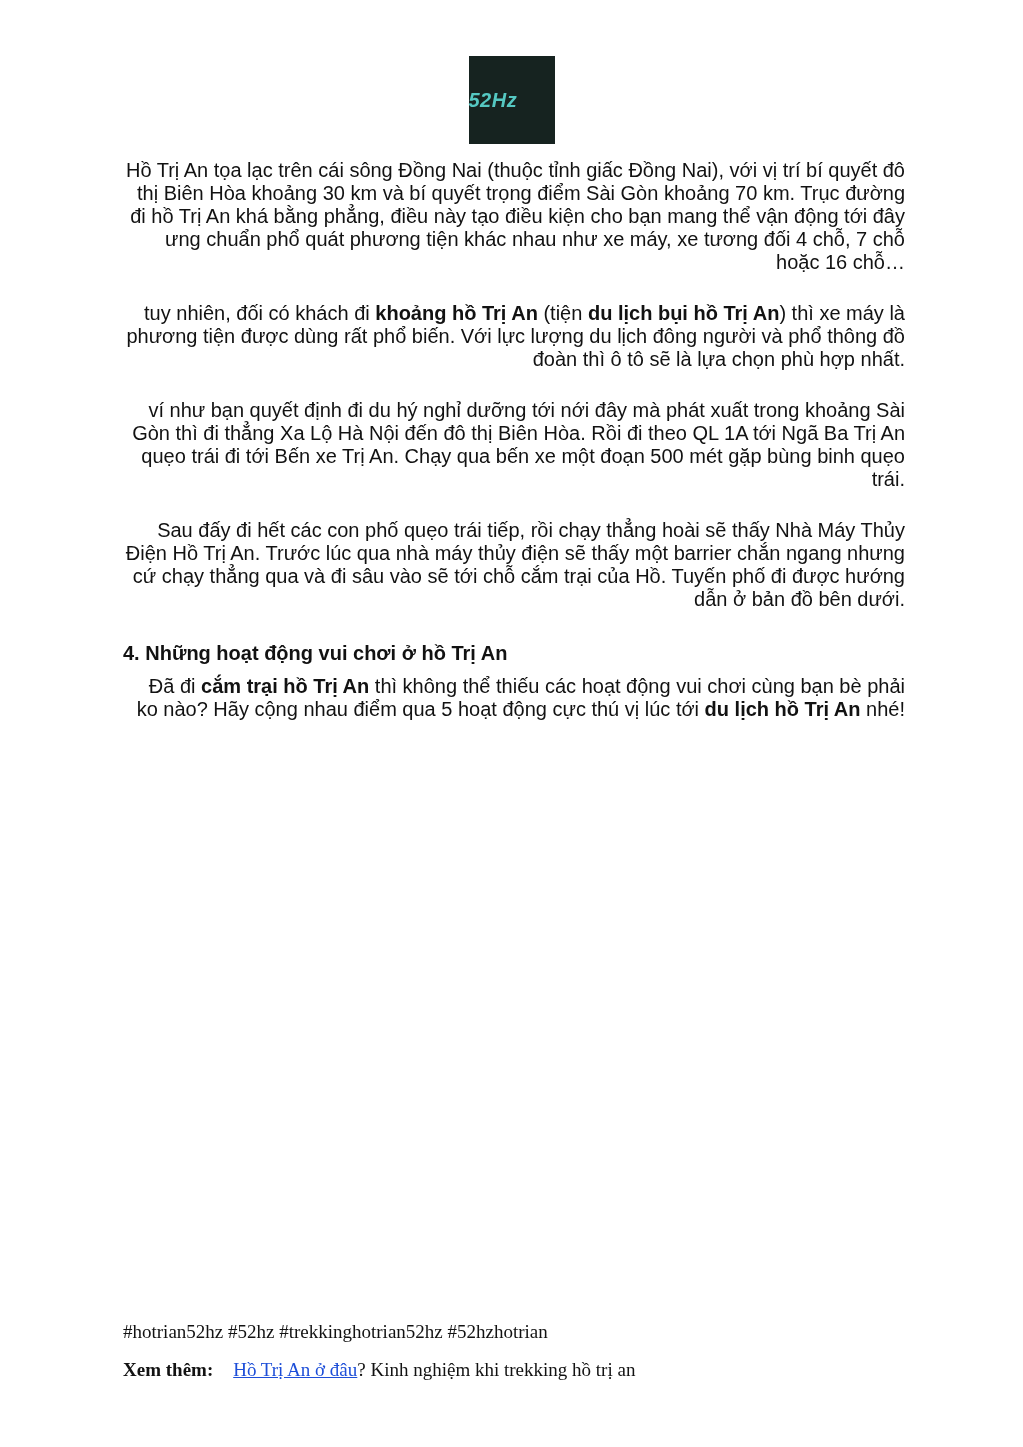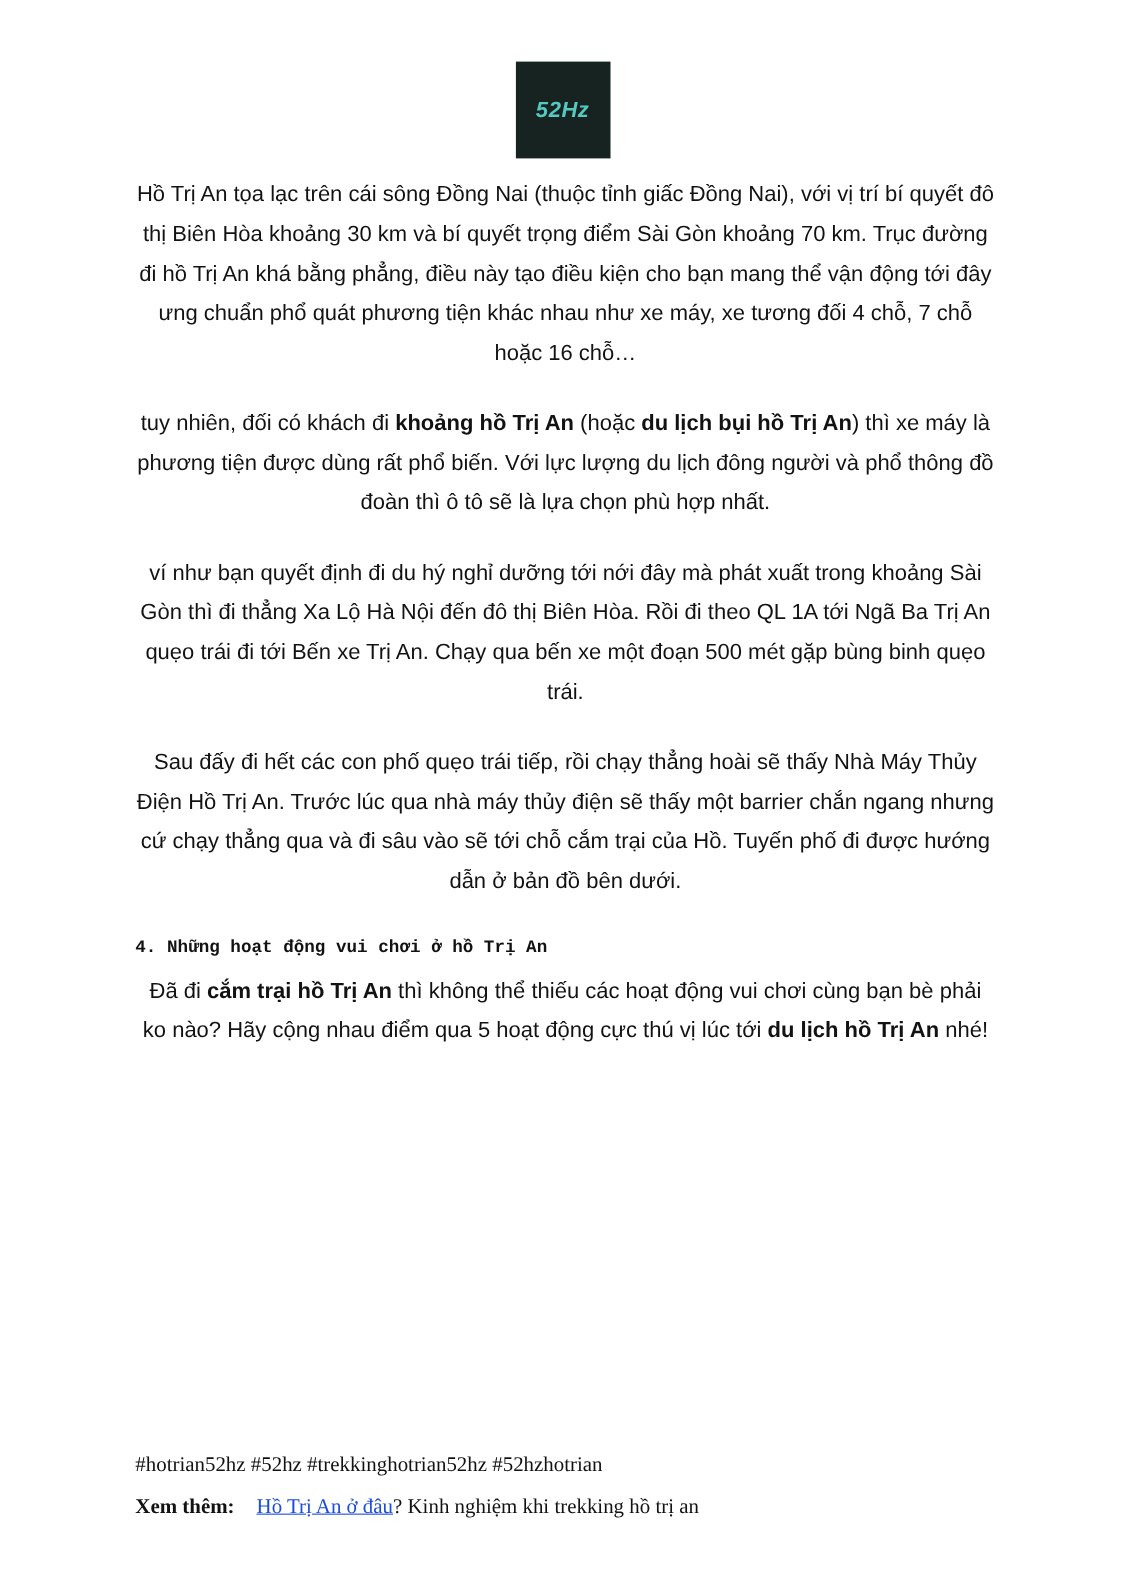--- a/index.html
+++ b/index.html
@@ -17,44 +17,43 @@
     height: 1447px;
     position: relative;
     background: #ffffff;
   }
   .logo-box {
     width: 86px;
     height: 88px;
     margin: 56px auto 15px auto;
     display: flex;
     align-items: center;
-    justify-content: center;
+    justify-content: flex-start;
   }
   .logo-text {
     font-family: "Liberation Sans", sans-serif;
     font-style: italic;
     font-weight: bold;
     font-size: 20px;
     letter-spacing: 0.5px;
   }
   .article {
     padding: 0 118px 0 123px;
   }
   .article p.para {
     font-size: 20px;
-    line-height: 36px;
+    line-height: 23px;
     margin: 0 0 28px 0;
-    text-align: center;
+    text-align: right;
   }
   .article h2.heading {
-    font-size: 16px;
+    font-size: 20px;
     line-height: 28px;
     font-weight: bold;
     margin: 0 0 8px 0;
-    font-family: Liberation Mono, monospace;
   }
   .article h2.heading.spaced {
     margin-bottom: 28px;
   }
   .footer {
     position: absolute;
     left: 123px;
     top: 1264px;
     font-family: "Liberation Serif", serif;
     font-size: 19px;
@@ -76,21 +75,21 @@
 <body>
 
 <div class="page">
 
   <div class="logo-box" style="background: rgb(22, 35, 32);">
     <span class="logo-text" style="color: rgb(85, 200, 194);">52Hz</span>
   </div>
 
   <main class="article" id="article">
       <p class="para"><span>Hồ Trị An tọa lạc trên cái sông Đồng Nai (thuộc tỉnh giấc Đồng Nai), với vị trí bí quyết đô thị Biên Hòa khoảng 30 km và bí quyết trọng điểm Sài Gòn khoảng 70 km. Trục đường đi hồ Trị An khá bằng phẳng, điều này tạo điều kiện cho bạn mang thể vận động tới đây ưng chuẩn phổ quát phương tiện khác nhau như xe máy, xe tương đối 4 chỗ, 7 chỗ hoặc 16 chỗ…</span></p>
-      <p class="para"><span>tuy nhiên, đối có khách đi </span><strong>khoảng hồ Trị An</strong><span> (hoặc </span><strong>du lịch bụi hồ Trị An</strong><span>) thì xe máy là phương tiện được dùng rất phổ biến. Với lực lượng du lịch đông người và phổ thông đồ đoàn thì ô tô sẽ là lựa chọn phù hợp nhất.</span></p>
+      <p class="para"><span>tuy nhiên, đối có khách đi </span><strong>khoảng hồ Trị An</strong><span> (tiện </span><strong>du lịch bụi hồ Trị An</strong><span>) thì xe máy là phương tiện được dùng rất phổ biến. Với lực lượng du lịch đông người và phổ thông đồ đoàn thì ô tô sẽ là lựa chọn phù hợp nhất.</span></p>
       <p class="para"><span>ví như bạn quyết định đi du hý nghỉ dưỡng tới nới đây mà phát xuất trong khoảng Sài Gòn thì đi thẳng Xa Lộ Hà Nội đến đô thị Biên Hòa. Rồi đi theo QL 1A tới Ngã Ba Trị An quẹo trái đi tới Bến xe Trị An. Chạy qua bến xe một đoạn 500 mét gặp bùng binh quẹo trái.</span></p>
       <p class="para"><span>Sau đấy đi hết các con phố quẹo trái tiếp, rồi chạy thẳng hoài sẽ thấy Nhà Máy Thủy Điện Hồ Trị An. Trước lúc qua nhà máy thủy điện sẽ thấy một barrier chắn ngang nhưng cứ chạy thẳng qua và đi sâu vào sẽ tới chỗ cắm trại của Hồ. Tuyến phố đi được hướng dẫn ở bản đồ bên dưới.</span></p>
       <h2 class="heading"><strong>4. Những hoạt động vui chơi ở hồ Trị An</strong></h2>
       <p class="para"><span>Đã đi </span><strong>cắm trại hồ Trị An</strong><span> thì không thể thiếu các hoạt động vui chơi cùng bạn bè phải ko nào? Hãy cộng nhau điểm qua 5 hoạt động cực thú vị lúc tới </span><strong>du lịch hồ Trị An</strong><span> nhé!</span></p>
     </main>
 
   <footer class="footer">
     <p class="hashtags">#hotrian52hz #52hz #trekkinghotrian52hz #52hzhotrian</p>
     <p class="seemore">
       <strong>Xem thêm:</strong><a href="#" style="color: #1d4ed8;">Hồ Trị An ở đâu</a><span>? Kinh nghiệm khi trekking hồ trị an</span>

